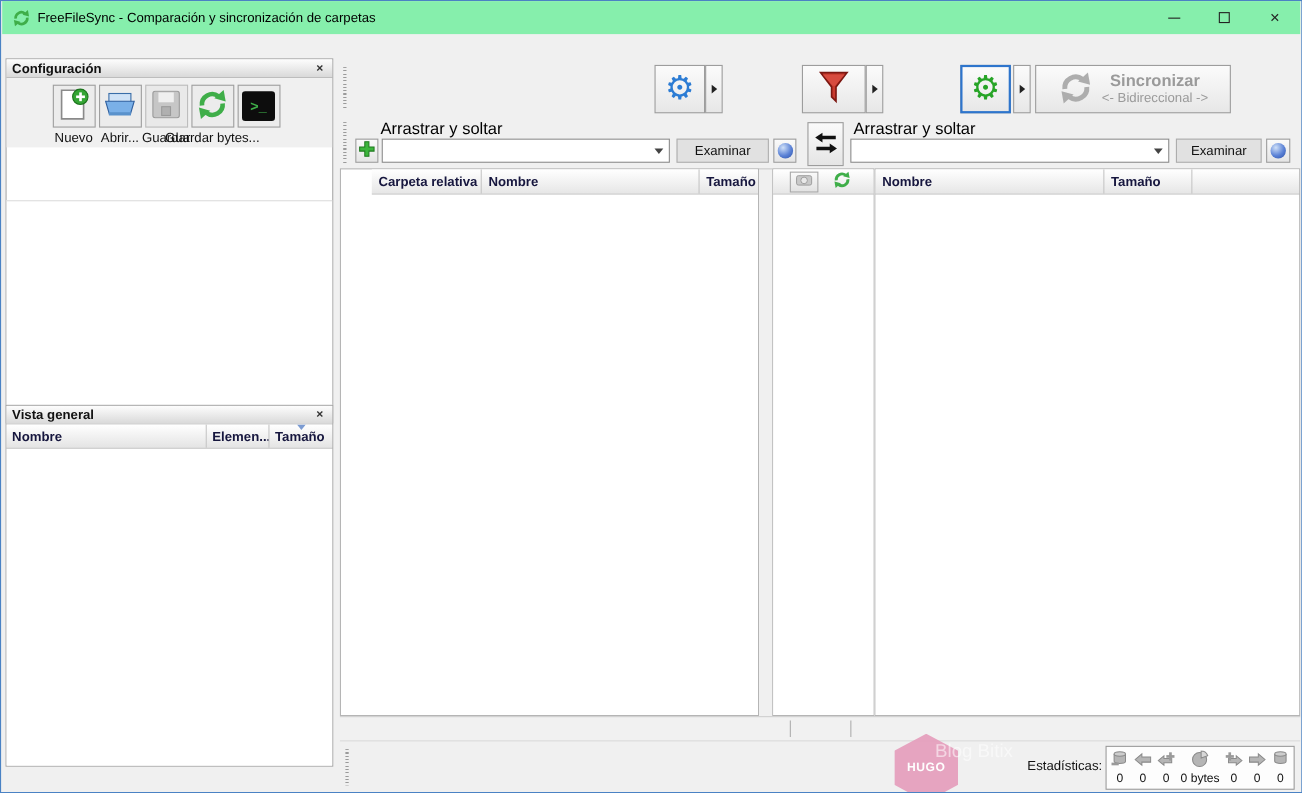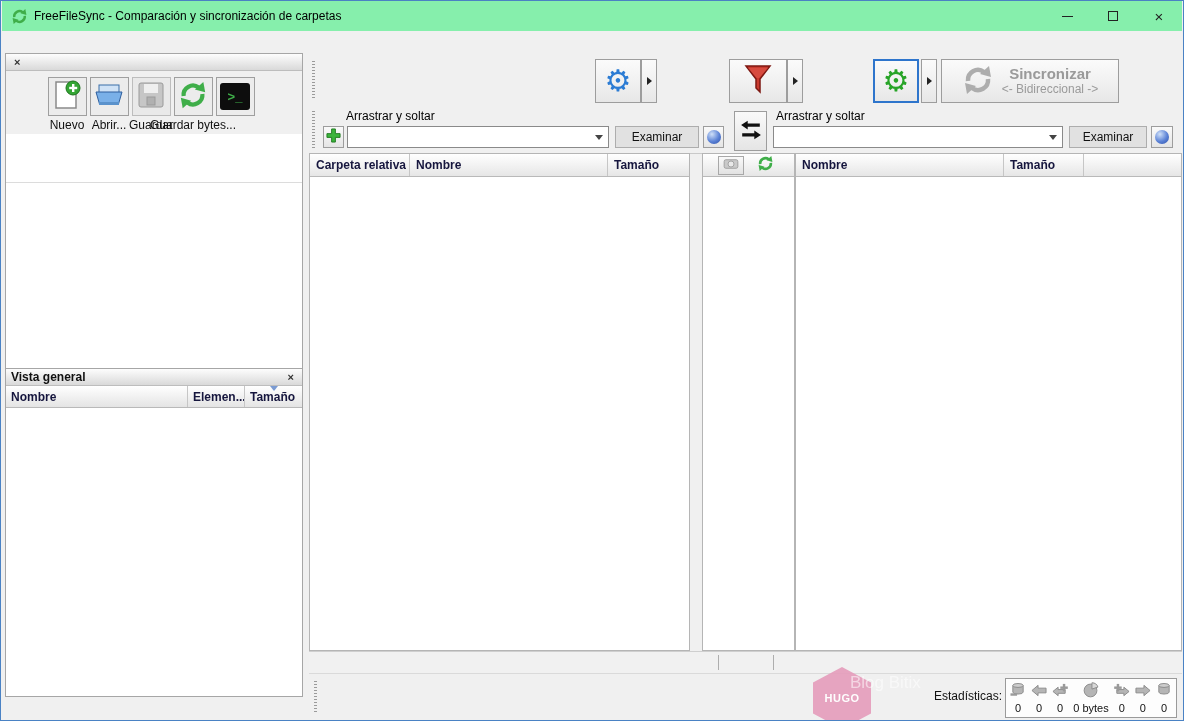--- a/index.html
+++ b/index.html
@@ -53,33 +53,33 @@
   .bb-title.dis, .bb-sub.dis { color:#9a9a9a; }
   .sq-btn { position:absolute; top:6px; width:46px; height:44px; background:linear-gradient(#fbfbfb,#e7e7e7); border:1px solid #9d9d9d; display:flex; align-items:center; justify-content:center; }
   .drop-btn { position:absolute; top:6px; width:16px; height:44px; background:linear-gradient(#fbfbfb,#e7e7e7); border:1px solid #9d9d9d; display:flex; align-items:center; justify-content:center; }
   .tri-right { width:0; height:0; border-left:5px solid #222; border-top:4px solid transparent; border-bottom:4px solid transparent; }
   .gear { font-size:30px; line-height:30px; }
   .gear.blue { color:#2c7cd4; }
   .gear.green { color:#27a427; }
   .focus-ring { outline:2px solid #2e75cc; outline-offset:-2px; }
 
   #row2 { position:absolute; left:0; right:0; top:53px; height:47px; }
-  .dd-label { position:absolute; top:3px; font-size:12px; color:#000; }
+  .dd-label { position:absolute; top:3px; font-size:15px; color:#000; }
   .combo { position:absolute; top:20px; height:22px; background:#fff; border:1px solid #8a8a8a; display:flex; align-items:center; }
   .combo-value { flex:1; padding-left:4px; }
   .combo-chevron { width:18px; display:flex; align-items:center; justify-content:center; }
   .chev { width:0; height:0; border-left:4px solid transparent; border-right:4px solid transparent; border-top:5px solid #444; }
   .win-btn { position:absolute; top:20px; height:22px; background:#e1e1e1; border:1px solid #adadad; font-size:12px; display:flex; align-items:center; justify-content:center; }
   .small-tool { position:absolute; top:20px; height:22px; background:linear-gradient(#fafafa,#e5e5e5); border:1px solid #9d9d9d; display:flex; align-items:center; justify-content:center; }
   .globe { width:14px; height:14px; border-radius:50%; background:radial-gradient(circle at 35% 30%, #cfe0f8, #5b82d6 55%, #2b4fa8); }
 
   
   #grids { position:absolute; left:0; right:0; top:100px; height:498px; }
   .gridbox { position:absolute; top:0; bottom:0; background:#fff; border:1px solid #b5b5b5; }
-  #grid-left { left:0; width:381px; }
+  #grid-left { left:0; width:381px;padding-left:28px; }
   #vscroll-left { position:absolute; left:381px; width:12px; top:0; bottom:0; background:#f0f0f0; border-top:1px solid #c9c9c9; }
   #midpanel { left:393px; width:93px; }
   #grid-right { left:486px; right:0; }
   .grid-header { display:flex; height:23px; background:linear-gradient(#ffffff,#e6e6e6); border-bottom:1px solid #b9b9b9; }
   .gh-cell { border-right:1px solid #c6c6c6; font-weight:bold; color:#16163e; padding:4px 0 0 6px; white-space:nowrap; overflow:hidden; }
   .grid-body { position:absolute; left:0; right:0; top:23px; bottom:0; background:#fff; }
   #mid-header { height:23px; background:linear-gradient(#ffffff,#e6e6e6); border-bottom:1px solid #b9b9b9; display:flex; align-items:center; gap:8px; padding-left:15px; }
   .mini-btn { width:26px; height:19px; display:flex; align-items:center; justify-content:center; background:linear-gradient(#fafafa,#e2e2e2); border:1px solid #a8a8a8; }
   .mini-btn.flat { background:transparent; border-color:transparent; }
 
@@ -121,20 +121,21 @@
         </div>
       <div class="wc">
           <span class="wc-close-glyph">×</span>
         </div>
     </div>
   </div>
 
 
   <div id="config-panel" class="panel">
     <div class="panel-caption">
+      <span class="cap-text">Configuración</span>
       <span class="panel-close">×</span>
     </div>
     <div id="cfg-toolbar">
       <div class="cfg-col">
         <div class="cfg-btn">
           <span>
             <svg width="28" height="30" viewBox="0 0 28 30">
               <path d="M3 2 h14 l6 6 v20 H3 z" fill="#fff" stroke="#8a8a8a" stroke-width="1.5"></path>
               <path d="M17 2 l6 6 h-6 z" fill="#e4e4e4" stroke="#8a8a8a"></path>
               <circle cx="20" cy="8" r="7" fill="#34a534" stroke="#1d741d"></circle>

